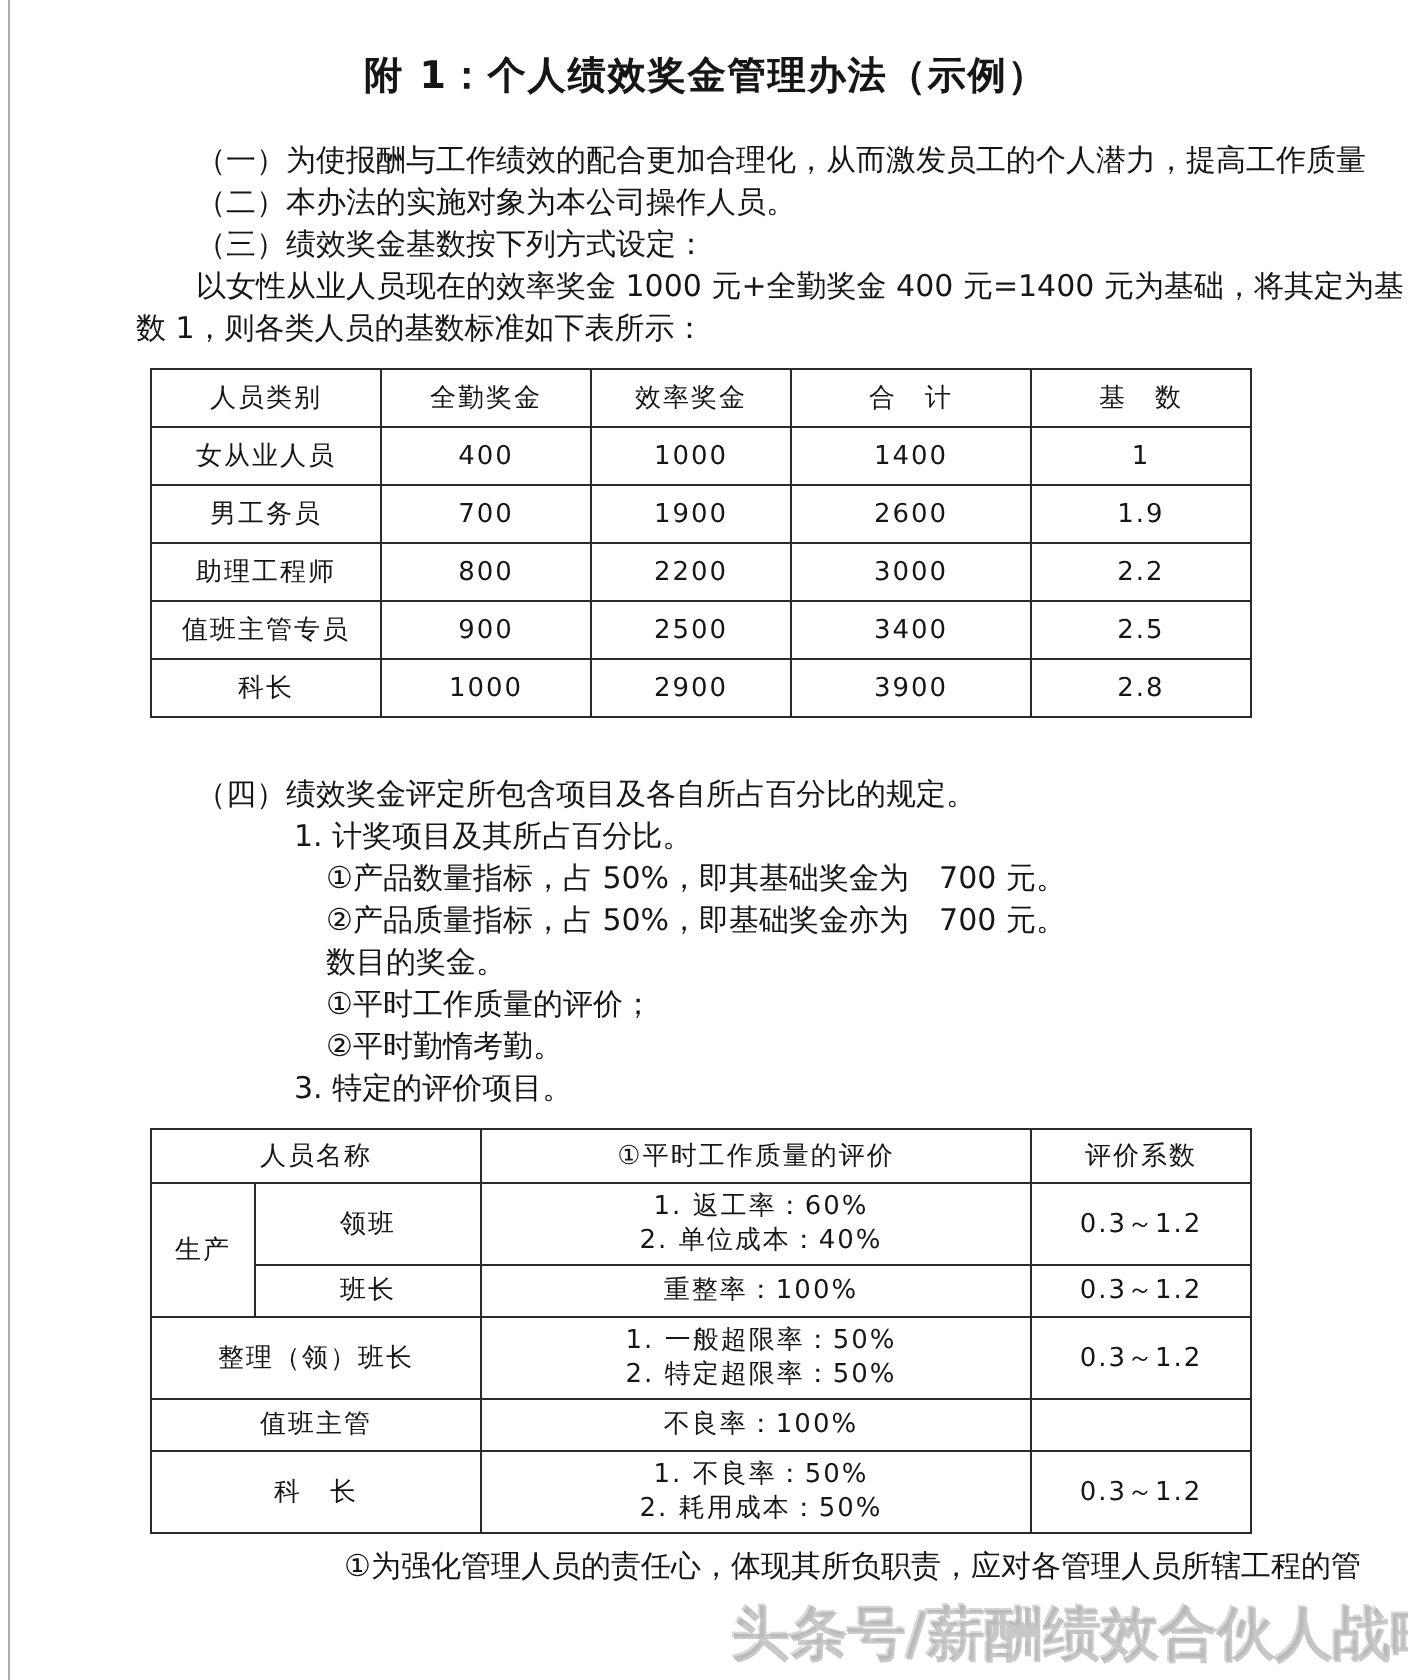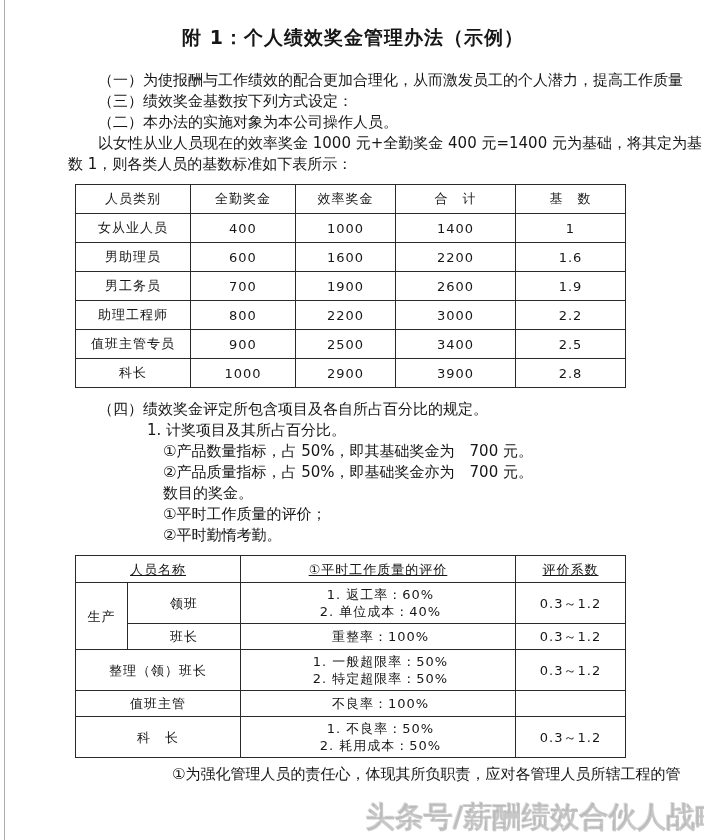--- a/index.html
+++ b/index.html
@@ -33,39 +33,39 @@
   .ind2 { padding-left:30px; }   
   .indA { padding-left:79px; }   
   .indB { padding-left:95px; }   
   .indC { padding-left:104px; }  
 
   table {
     border-collapse:collapse;
     table-layout:fixed;
     margin-left:7px;
   }
-  .t1 { margin-top:9px; margin-bottom:11px; width:550px; }
+  .t1 { margin-top:9px; margin-bottom:28px; width:550px; }
   .t1 th, .t1 td {
     border:1px solid #2a2a2a;
     height:28px;
     font-size:13px; font-weight:normal;
     text-align:center; vertical-align:middle;
     padding:0;
     letter-spacing:1px;
   }
   .t2 { margin-top:9px; width:550px; }
   .t2 th, .t2 td {
     border:1px solid #2a2a2a;
     font-size:13px; font-weight:normal;
     text-align:center; vertical-align:middle;
     padding:2px 4px;
     line-height:17px;
     letter-spacing:1px;
   }
-  .t2 th { height:22px;text-decoration:underline; }
+  .t2 th { height:22px; }
   .t2 td.items {
     text-align:center;
     padding-left:9px;
     white-space:pre-line;
   }
   .t2 td.single { height:21px; }
   .t2 td.dbl { height:36px; }
   .footer-block { margin-top:5px; }
   .footer-block .line { line-height:22px; }
   .watermark {
@@ -83,22 +83,22 @@
 <body>
 
 <div class="page-edge"></div>
 
 <div class="content">
 
   <div class="doc-title">附 1：个人绩效奖金管理办法（示例）</div>
 
   <div class="intro-block">
     <div class="line ind2">（一）为使报酬与工作绩效的配合更加合理化，从而激发员工的个人潜力，提高工作质量</div>
+    <div class="line ind2">（二）本办法的实施对象为本公司操作人员。</div>
     <div class="line ind2">（三）绩效奖金基数按下列方式设定：</div>
-    <div class="line ind2">（二）本办法的实施对象为本公司操作人员。</div>
     <div class="line ind2">以女性从业人员现在的效率奖金 1000 元+全勤奖金 400 元=1400 元为基础，将其定为基</div>
     <div class="line">数 1，则各类人员的基数标准如下表所示：</div>
   </div>
 
   <table class="t1">
     <colgroup>
       <col style="width:115px">
         <col style="width:105px">
         <col style="width:100px">
         <col style="width:120px">
@@ -113,27 +113,20 @@
       <th>基　数</th>
     </tr>
     <tr>
       <td>女从业人员</td>
       <td>400</td>
       <td>1000</td>
       <td>1400</td>
       <td>1</td>
     </tr>
     <tr>
-      <td>男助理员</td>
-      <td>600</td>
-      <td>1600</td>
-      <td>2200</td>
-      <td>1.6</td>
-    </tr>
-    <tr>
       <td>男工务员</td>
       <td>700</td>
       <td>1900</td>
       <td>2600</td>
       <td>1.9</td>
     </tr>
     <tr>
       <td>助理工程师</td>
       <td>800</td>
       <td>2200</td>
@@ -158,20 +151,21 @@
     </table>
 
   <div>
     <div class="line ind2">（四）绩效奖金评定所包含项目及各自所占百分比的规定。</div>
     <div class="line indA">1. 计奖项目及其所占百分比。</div>
     <div class="line indB">①产品数量指标，占 50%，即其基础奖金为　700 元。</div>
     <div class="line indB">②产品质量指标，占 50%，即基础奖金亦为　700 元。</div>
     <div class="line indB">数目的奖金。</div>
     <div class="line indB">①平时工作质量的评价；</div>
     <div class="line indB">②平时勤惰考勤。</div>
+    <div class="line indA">3. 特定的评价项目。</div>
   </div>
 
   <table class="t2">
     <colgroup>
       <col style="width:52px">
         <col style="width:113px">
         <col style="width:275px">
         <col style="width:110px">
     </colgroup>
     <tbody>

